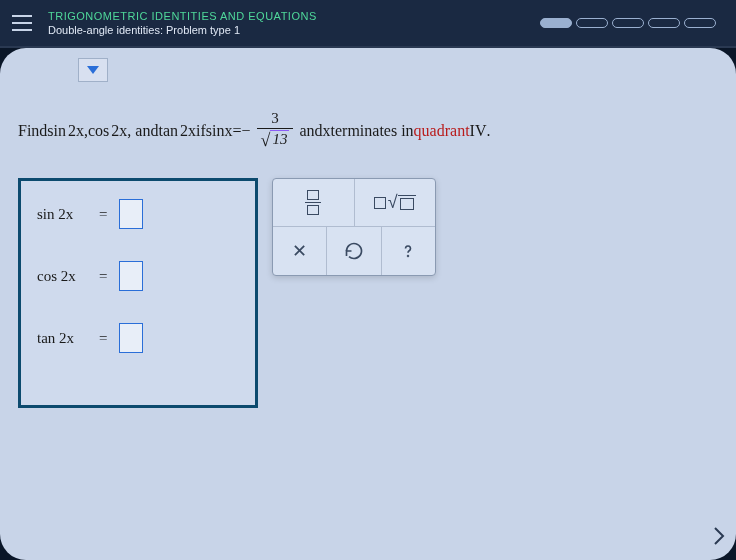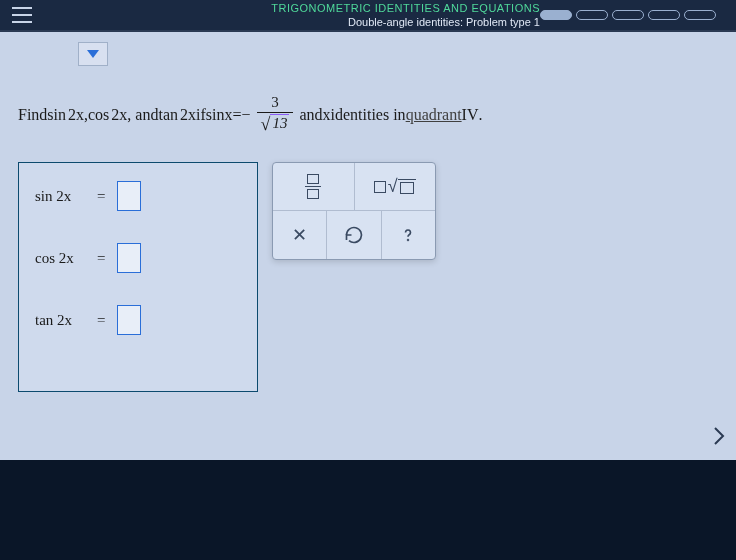--- a/index.html
+++ b/index.html
@@ -1,47 +1,47 @@
 <!DOCTYPE html>
 <html><head>
 <meta charset="utf-8">
 <style>
   * { margin: 0; padding: 0; box-sizing: border-box; }
   html, body { width: 736px; height: 560px; overflow: hidden; font-family: Arial, sans-serif; }
   body { background: #0a1628; }
   
   .header {
     background: #1a2942;
-    height: 32px;
+    height: 48px;
     display: flex;
     align-items: center;
     padding: 0 12px;
     border-bottom: 2px solid #2a3952;
     position: relative;
-    text-align: right;
   }
   .hamburger {
     width: 20px; height: 16px;
     display: flex; flex-direction: column; justify-content: space-between;
     margin-right: 16px;
     cursor: pointer;
   }
   .hamburger span { display: block; height: 2px; background: #c8d4e8; width: 100%; }
   .header-text { flex: 1; }
   .breadcrumb { font-size: 11px; color: #4fd89a; letter-spacing: 0.5px; margin-bottom: 2px; }
   .title { font-size: 11px; color: #e0e8f5; font-weight: 500; }
   .progress-pills { display: flex; gap: 4px; margin-right: 8px; }
   .pill { width: 32px; height: 10px; border: 1.5px solid #9ab0d0; border-radius: 5px; }
   .pill.filled { background: #9ab0d0; }
   
   .content {
     background: #c8d4e8;
-    height: 428px;
+    height: 512px;
     padding: 8px;
     position: relative;
+    border-radius: 26px;
   }
   
   .dropdown-btn {
     position: absolute;
     top: 10px;
     left: 78px;
     width: 30px; height: 24px;
     background: #d8e0f0;
     border: 1px solid #a0b0c8;
     display: flex; align-items: center; justify-content: center;
@@ -71,29 +71,29 @@
     align-items: center;
     vertical-align: middle;
     margin: 0 6px;
     font-size: 15px;
   }
   .frac .num { padding: 0 4px 1px; }
   .frac .den { padding: 1px 4px 0; border-top: 1px solid #1a1a1a; }
   .sqrt { display: inline-flex; align-items: flex-start; }
   .sqrt .radical { font-size: 18px; }
   .sqrt .radicand { border-top: 1px solid #8b5cf6; padding: 0 2px; font-style: italic; }
-  .quadrant-link { color: #404040; text-decoration: underline; cursor: pointer; }
+  .quadrant-link { color: #b91c1c; cursor: pointer; }
   
   .answer-box {
     position: absolute;
     top: 130px;
     left: 18px;
     width: 240px;
     height: 230px;
-    border: 1px solid #0c4a6e;
+    border: 3px solid #0c4a6e;
     background: #cfdaed;
     padding: 18px 16px;
   }
   .answer-row {
     display: flex;
     align-items: center;
     margin-bottom: 32px;
     font-family: 'Times New Roman', serif;
     font-size: 15px;
     color: #1a1a1a;
@@ -202,21 +202,21 @@
       <span class="num">3</span>
       <span class="den">
         <span class="sqrt">
           <span class="radical">√</span>
           <span class="radicand">13</span>
         </span>
       </span>
     </span>
     <span> and </span>
     <span class="mathvar">x</span>
-    <span> identities in </span>
+    <span> terminates in </span>
     <span class="quadrant-link"><span>quadrant</span></span>
     <span> IV</span>
     <span>.</span>
   </div>
 
   <div class="answer-box">
     <div class="answer-row">
       <span class="answer-label"><span>sin</span> <span class="mathvar">2x</span></span>
       <span class="equals">=</span>
       <div class="answer-input"></div>

